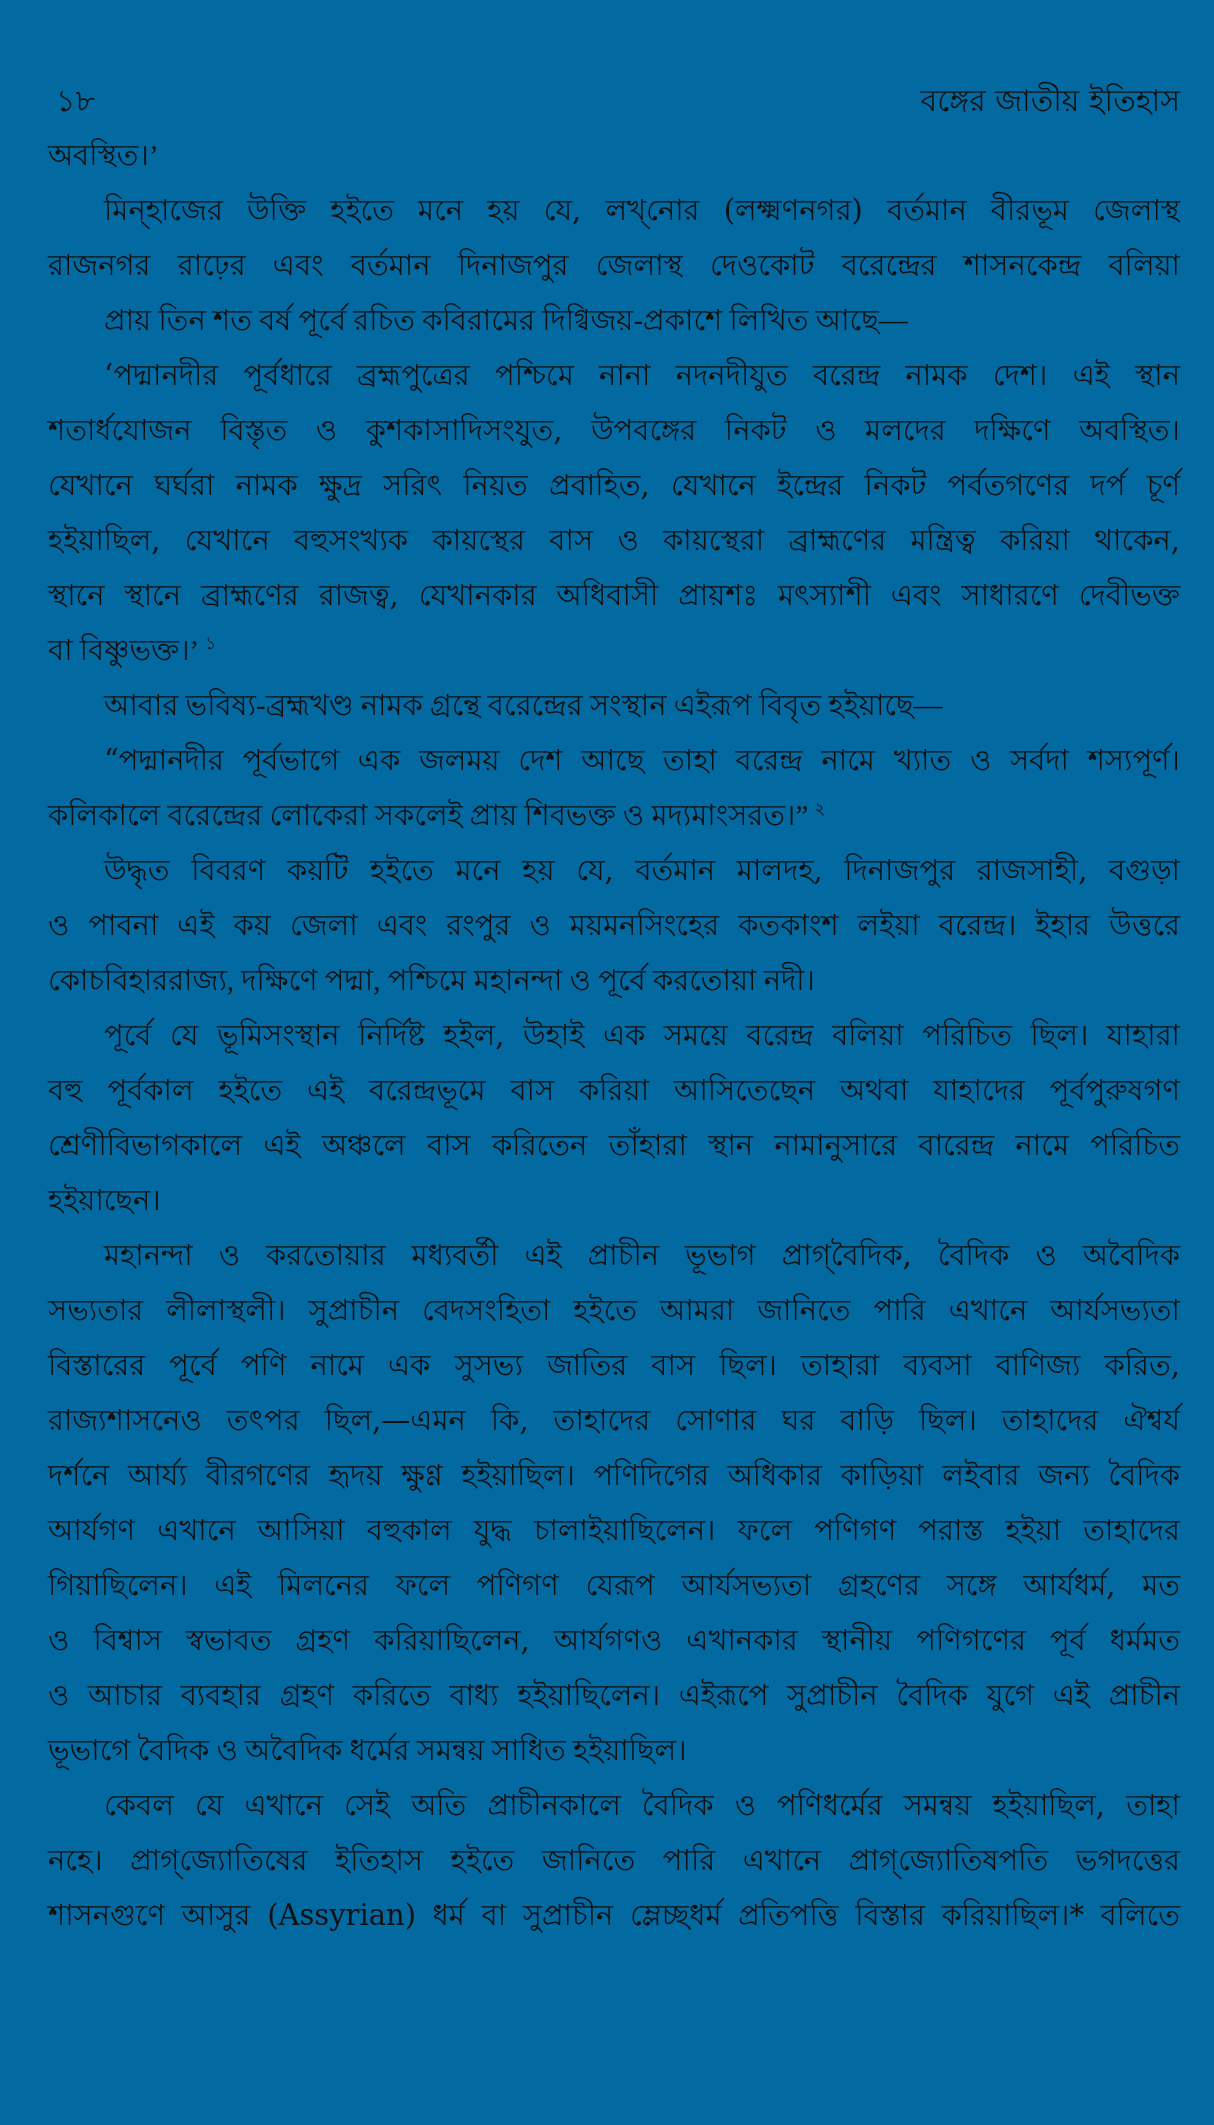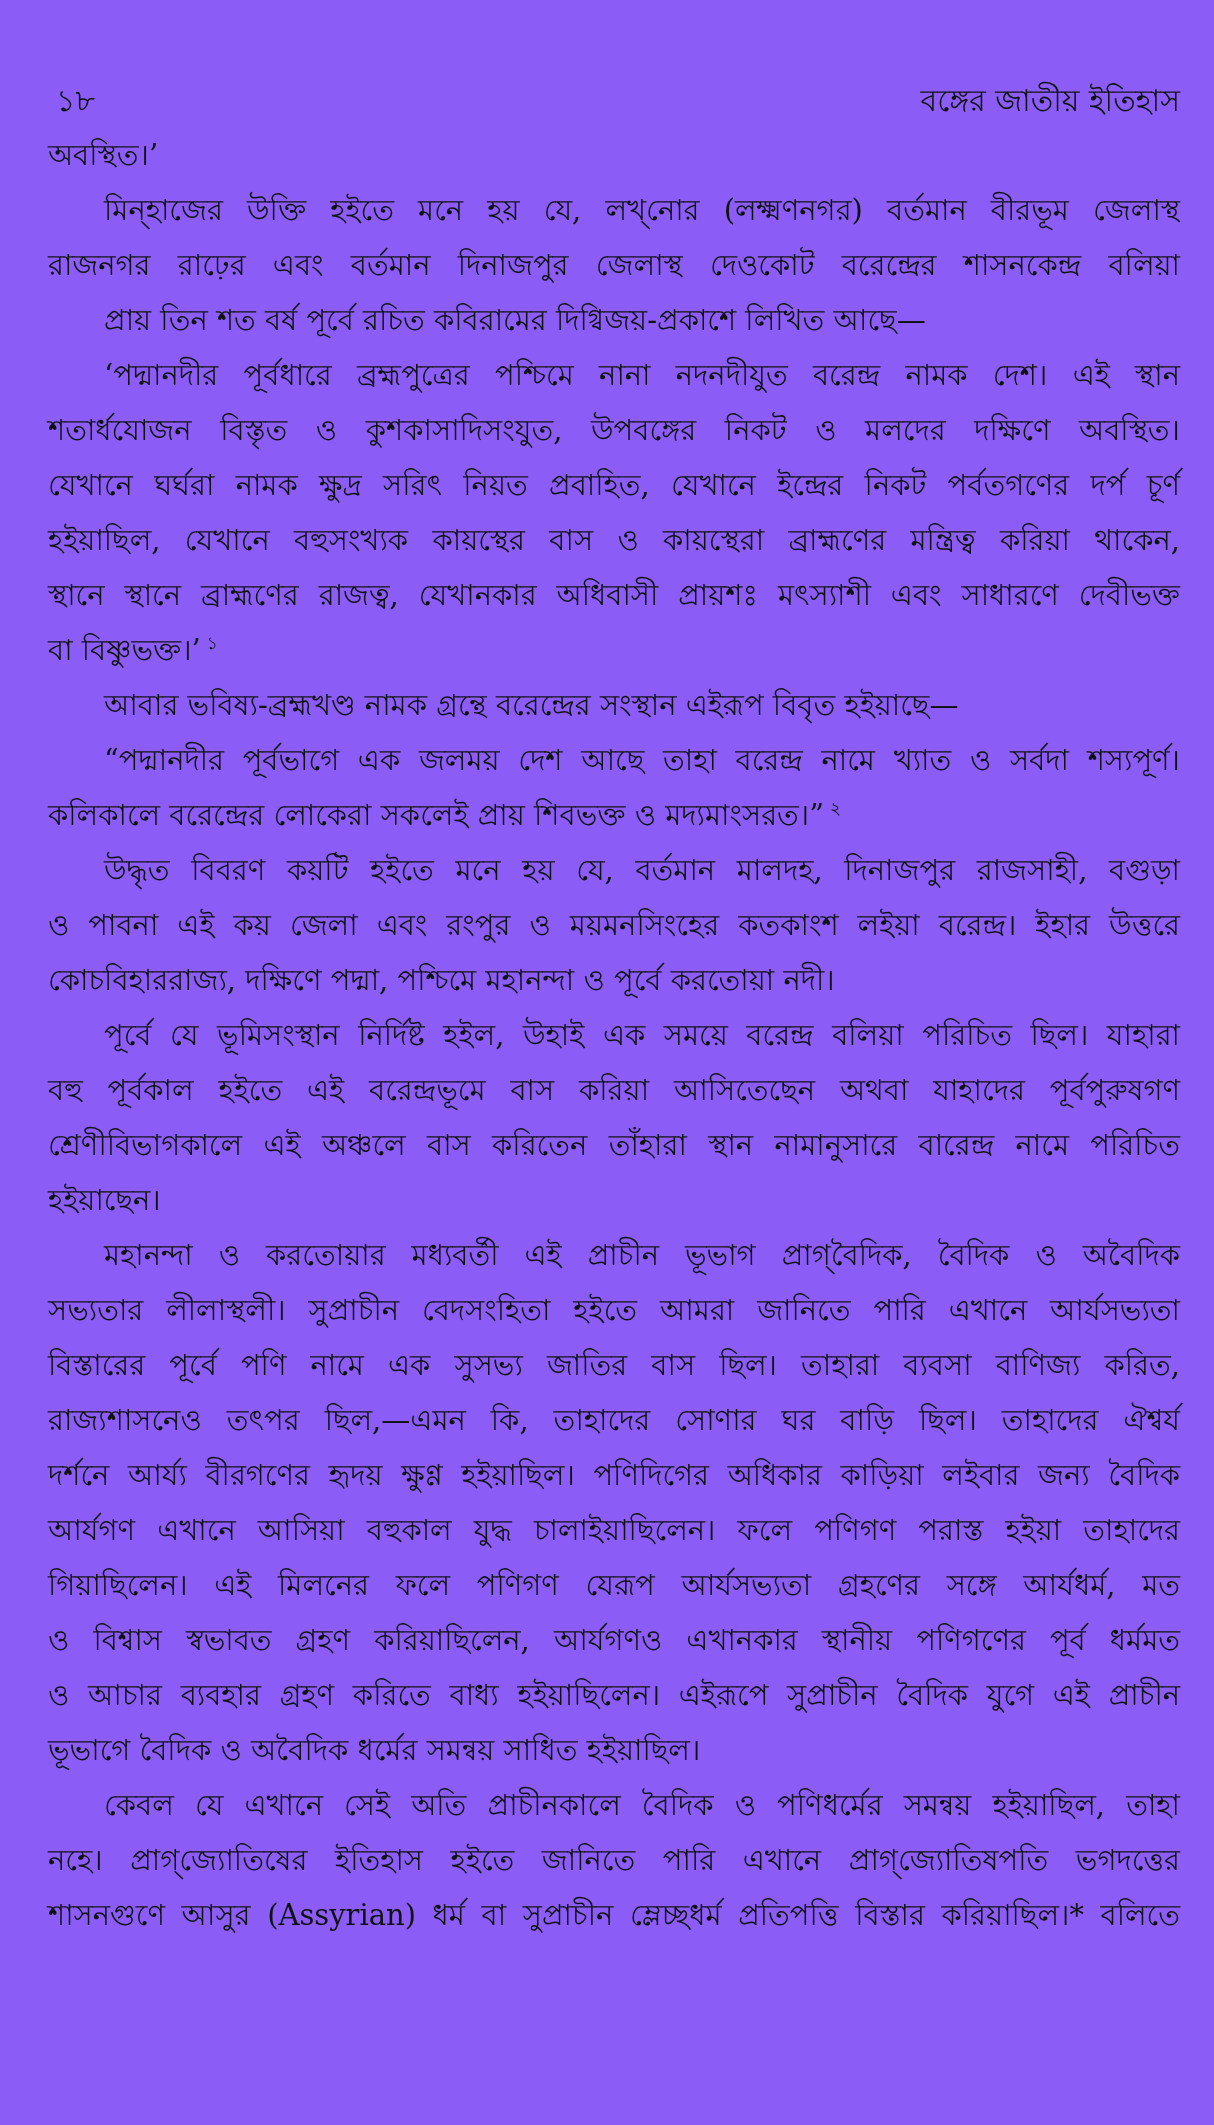--- a/index.html
+++ b/index.html
@@ -13,21 +13,21 @@
     position: relative;
     overflow: hidden;
     font-family: "DejaVu Serif", "Liberation Serif", serif;
     color: #111111;
   }
   .page {
     position: absolute;
     left: 0; top: 0;
     width: 1214px;
     height: 2125px;
-    background: #8b5cf6;
+    background: #0369a1;
   }
   .running-head {
     position: absolute;
     top: 76px;
     left: 48px;
     right: 34px;
     height: 50px;
   }
   .page-number {
     position: absolute;
@@ -59,20 +59,21 @@
     white-space: nowrap;
     text-align: justify;
     text-align-last: justify;
     overflow: visible;
   }
   .line.indent {
     padding-left: 56px;
   }
   .line.last {
     text-align-last: left;
+    font-family: Liberation Serif, serif;
   }
   sup {
     font-size: 17px;
     vertical-align: super;
     line-height: 0;
     margin-left: 6px;
   }
 </style>
 </head>
 <body>

